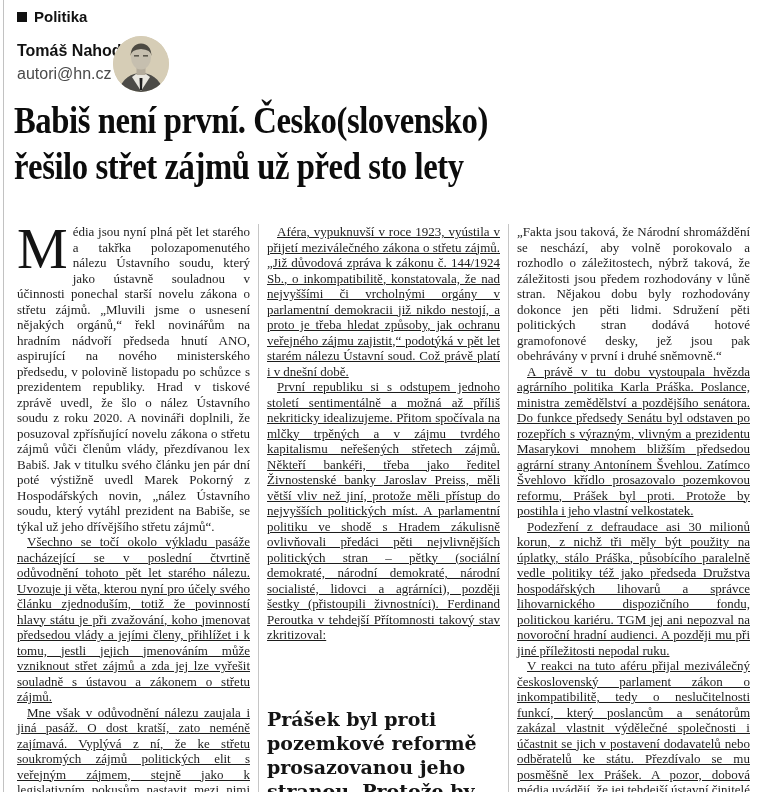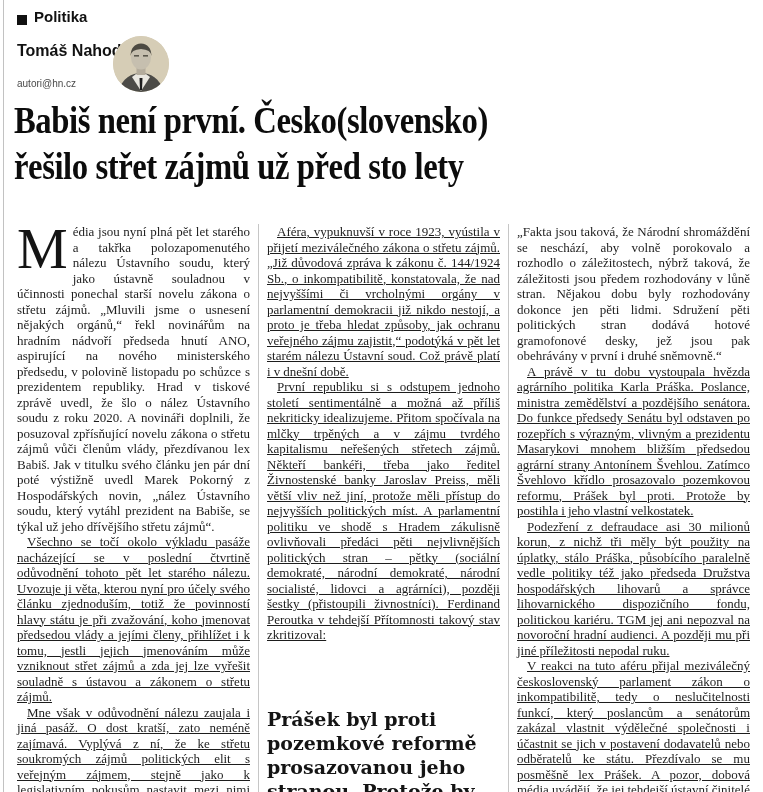--- a/index.html
+++ b/index.html
@@ -1,26 +1,26 @@
 <!DOCTYPE html>
 <html lang="cs"><head>
 <meta charset="utf-8">
 <style>
   html,body{margin:0;padding:0;background:#ffffff;}
   .page{position:relative;width:763px;height:792px;background:#ffffff;overflow:hidden;
         font-family:"Liberation Serif",serif;color:#1d1d1d;}
   .left-rule{position:absolute;left:3px;top:0;width:1px;height:792px;background:#c2c2c2;}
 
-  .section-row{position:absolute;left:17px;top:8px;display:flex;align-items:flex-end;
+  .section-row{position:absolute;left:17px;top:8px;display:flex;align-items:center;
                font-family:"Liberation Sans",sans-serif;font-weight:bold;font-size:15px;color:#111;}
   .section-square{width:10px;height:10px;background:#111;display:inline-block;margin-right:7px;}
 
   .author-block{position:absolute;left:17px;top:42px;font-family:"Liberation Sans",sans-serif;}
   .author-name{font-weight:bold;font-size:16px;color:#111;}
-  .author-email{font-size:10px;color:#4a4a4a;margin-top:18px;}
+  .author-email{font-size:16px;color:#4a4a4a;margin-top:5px;}
 
   .avatar{position:absolute;left:113px;top:36px;width:56px;height:56px;border-radius:50%;
           overflow:hidden;background:#d6cdb6;}
 
   .headline{position:absolute;left:14px;top:97px;margin:0;font-family:"Liberation Serif",serif;
             font-weight:bold;font-size:38px;line-height:46px;letter-spacing:-0.5px;color:#0c0c0c;
             transform:scaleX(0.86);transform-origin:0 0;white-space:nowrap;}
   .headline span{display:block;}
 
   .body-grid{position:absolute;left:17px;top:224px;width:733px;height:568px;display:flex;}

